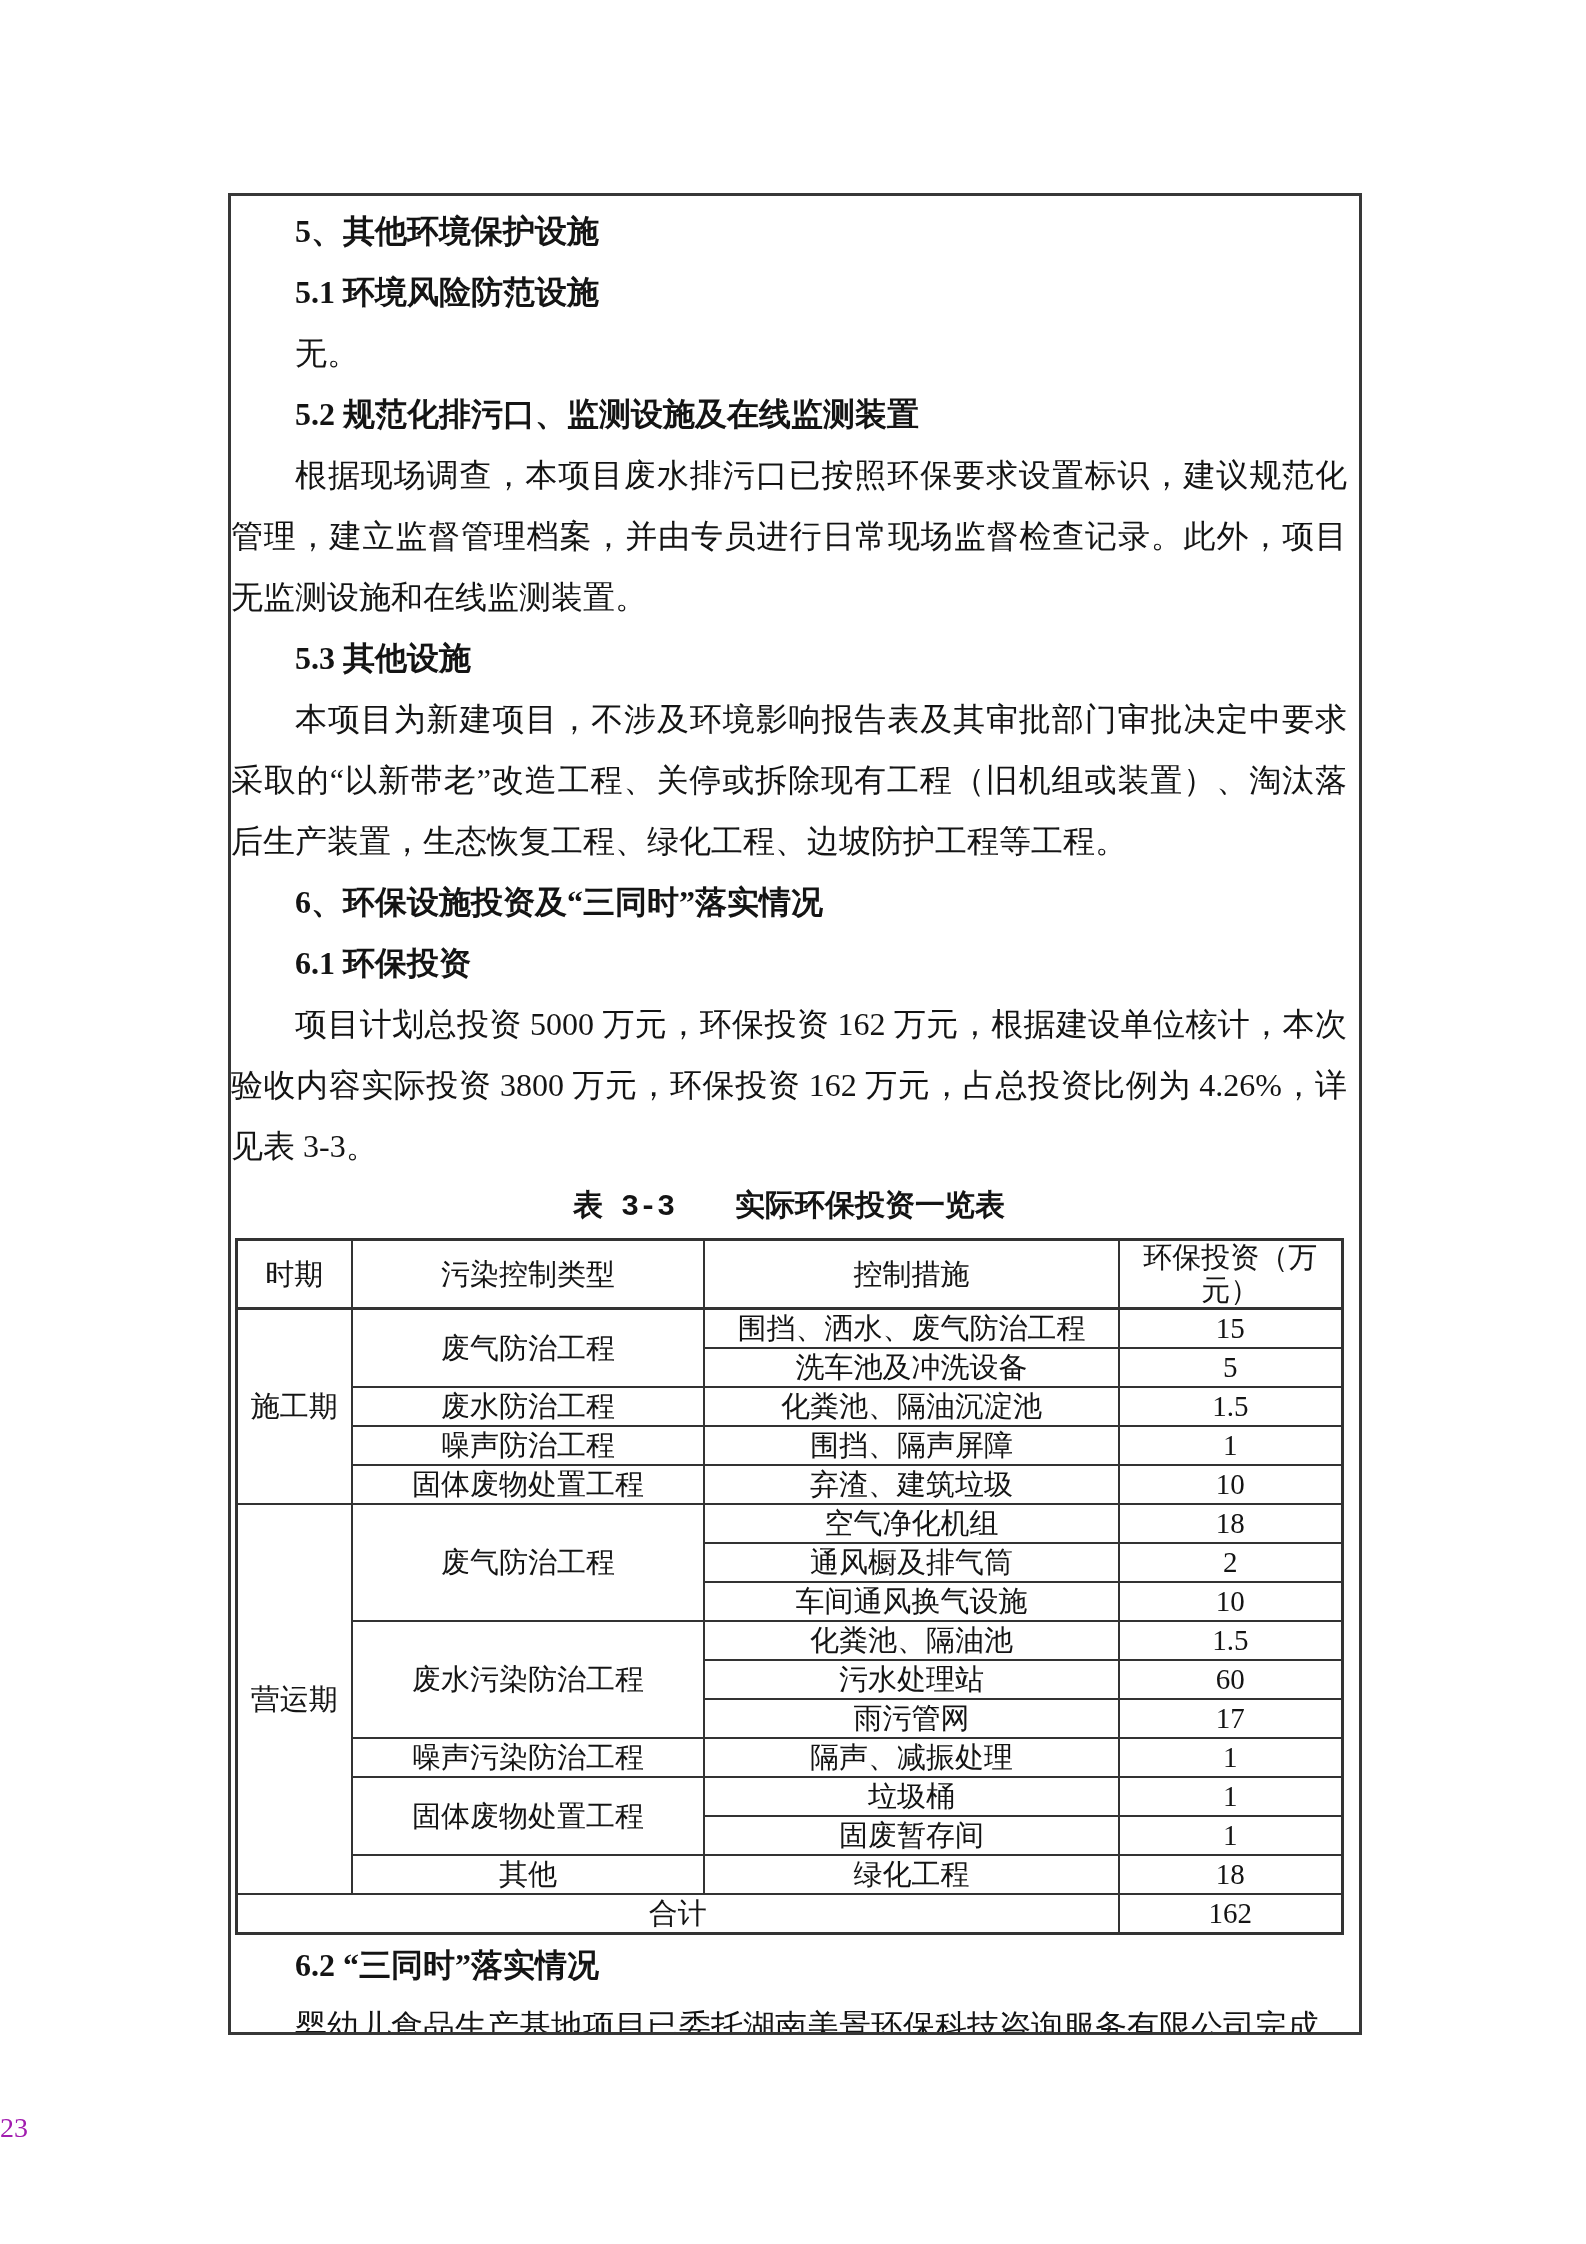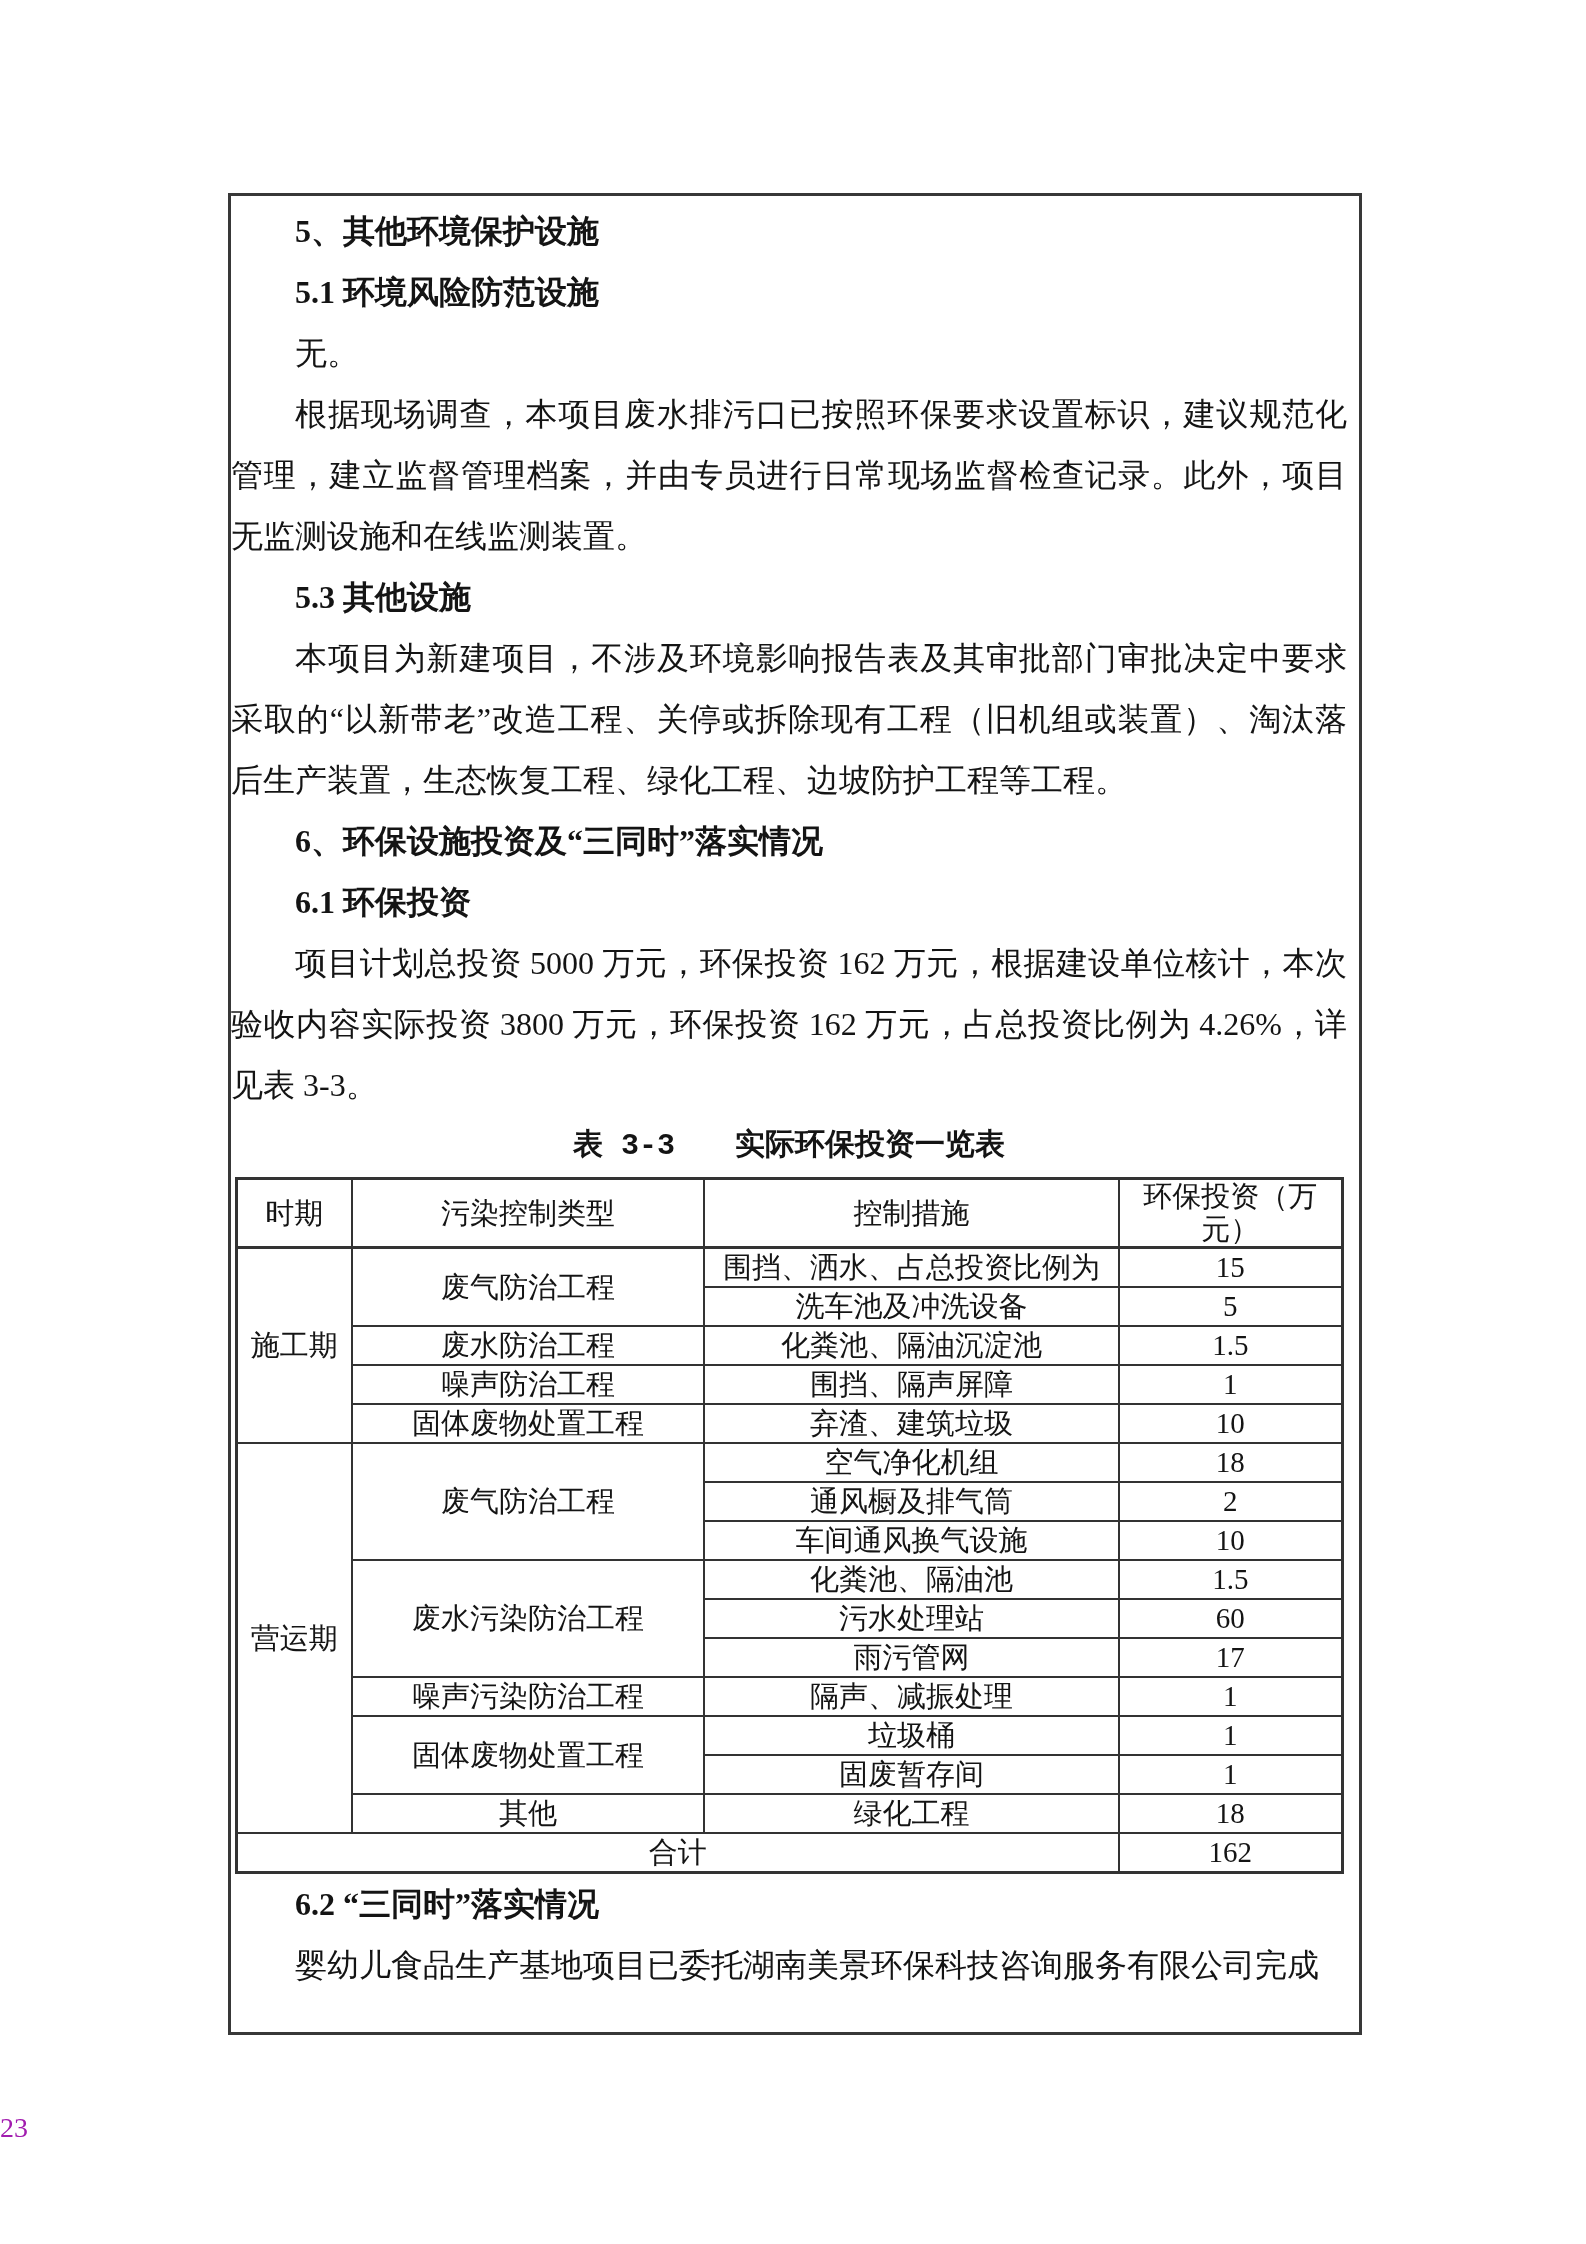--- a/index.html
+++ b/index.html
@@ -55,20 +55,21 @@
 </style>
 </head>
 <body>
 
 <div class="page">
   <div class="frame">
 
     <p class="ln heading indent">5、其他环境保护设施</p>
     <p class="ln heading indent">5.1 环境风险防范设施</p>
     <p class="ln para indent">无。</p>
+    <p class="ln heading indent">5.2 规范化排污口、监测设施及在线监测装置</p>
     <p class="ln para indent">根据现场调查，本项目废水排污口已按照环保要求设置标识，建议规范化管理，建立监督管理档案，并由专员进行日常现场监督检查记录。此外，项目无监测设施和在线监测装置。</p>
     <p class="ln heading indent">5.3 其他设施</p>
     <p class="ln para indent">本项目为新建项目，不涉及环境影响报告表及其审批部门审批决定中要求采取的“以新带老”改造工程、关停或拆除现有工程（旧机组或装置）、淘汰落后生产装置，生态恢复工程、绿化工程、边坡防护工程等工程。</p>
     <p class="ln heading indent">6、环保设施投资及“三同时”落实情况</p>
     <p class="ln heading indent">6.1 环保投资</p>
     <p class="ln para indent">项目计划总投资 5000 万元，环保投资 162 万元，根据建设单位核计，本次验收内容实际投资 3800 万元，环保投资 162 万元，占总投资比例为 4.26%，详见表 3-3。</p>
 
     <p class="ln table-title"><span>表 3-3</span><span class="gap">实际环保投资一览表</span></p>
 
     <table class="inv">
@@ -83,21 +84,21 @@
           <th>时期</th>
           <th>污染控制类型</th>
           <th>控制措施</th>
           <th class="hdr-cost">环保投资（万元）</th>
         </tr>
       </thead>
       <tbody>
         <tr>
           <td rowspan="5">施工期</td>
           <td rowspan="2">废气防治工程</td>
-          <td>围挡、洒水、占总投资比例为</td>
+          <td>围挡、洒水、废气防治工程</td>
           <td>15</td>
         </tr>
         <tr>
           <td>洗车池及冲洗设备</td>
           <td>5</td>
         </tr>
         <tr>
           <td>废水防治工程</td>
           <td>化粪池、隔油沉淀池</td>
           <td>1.5</td>

